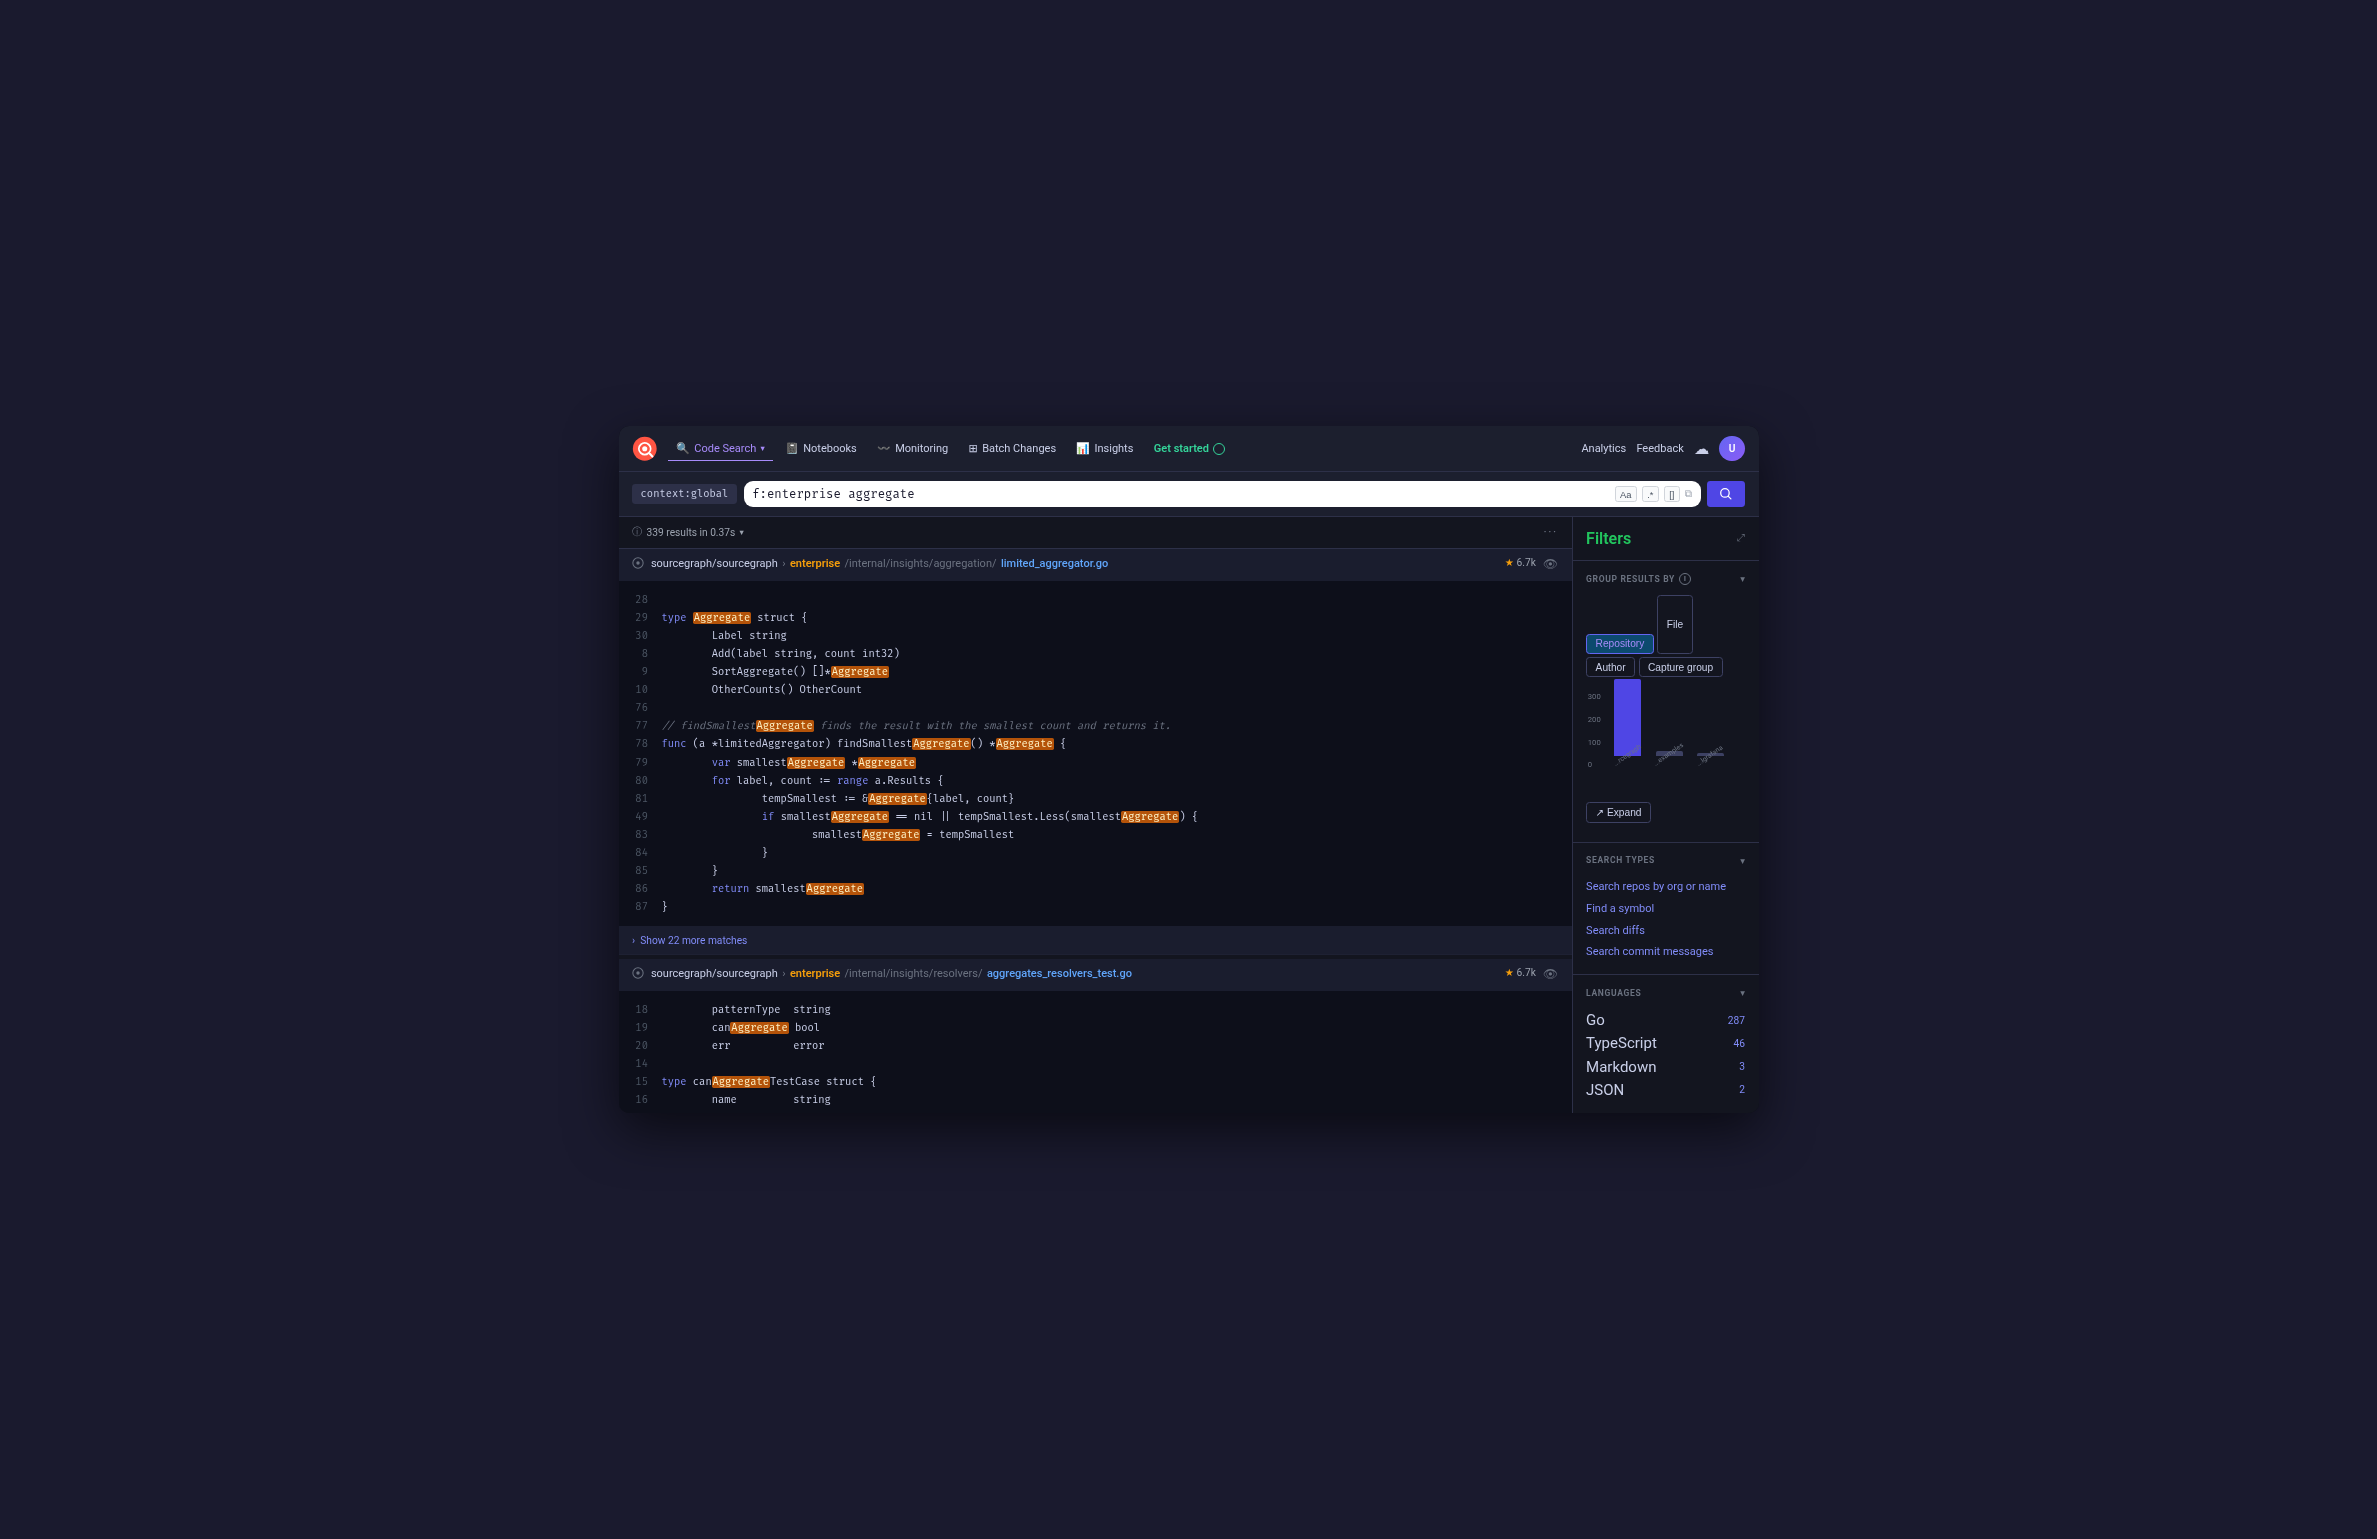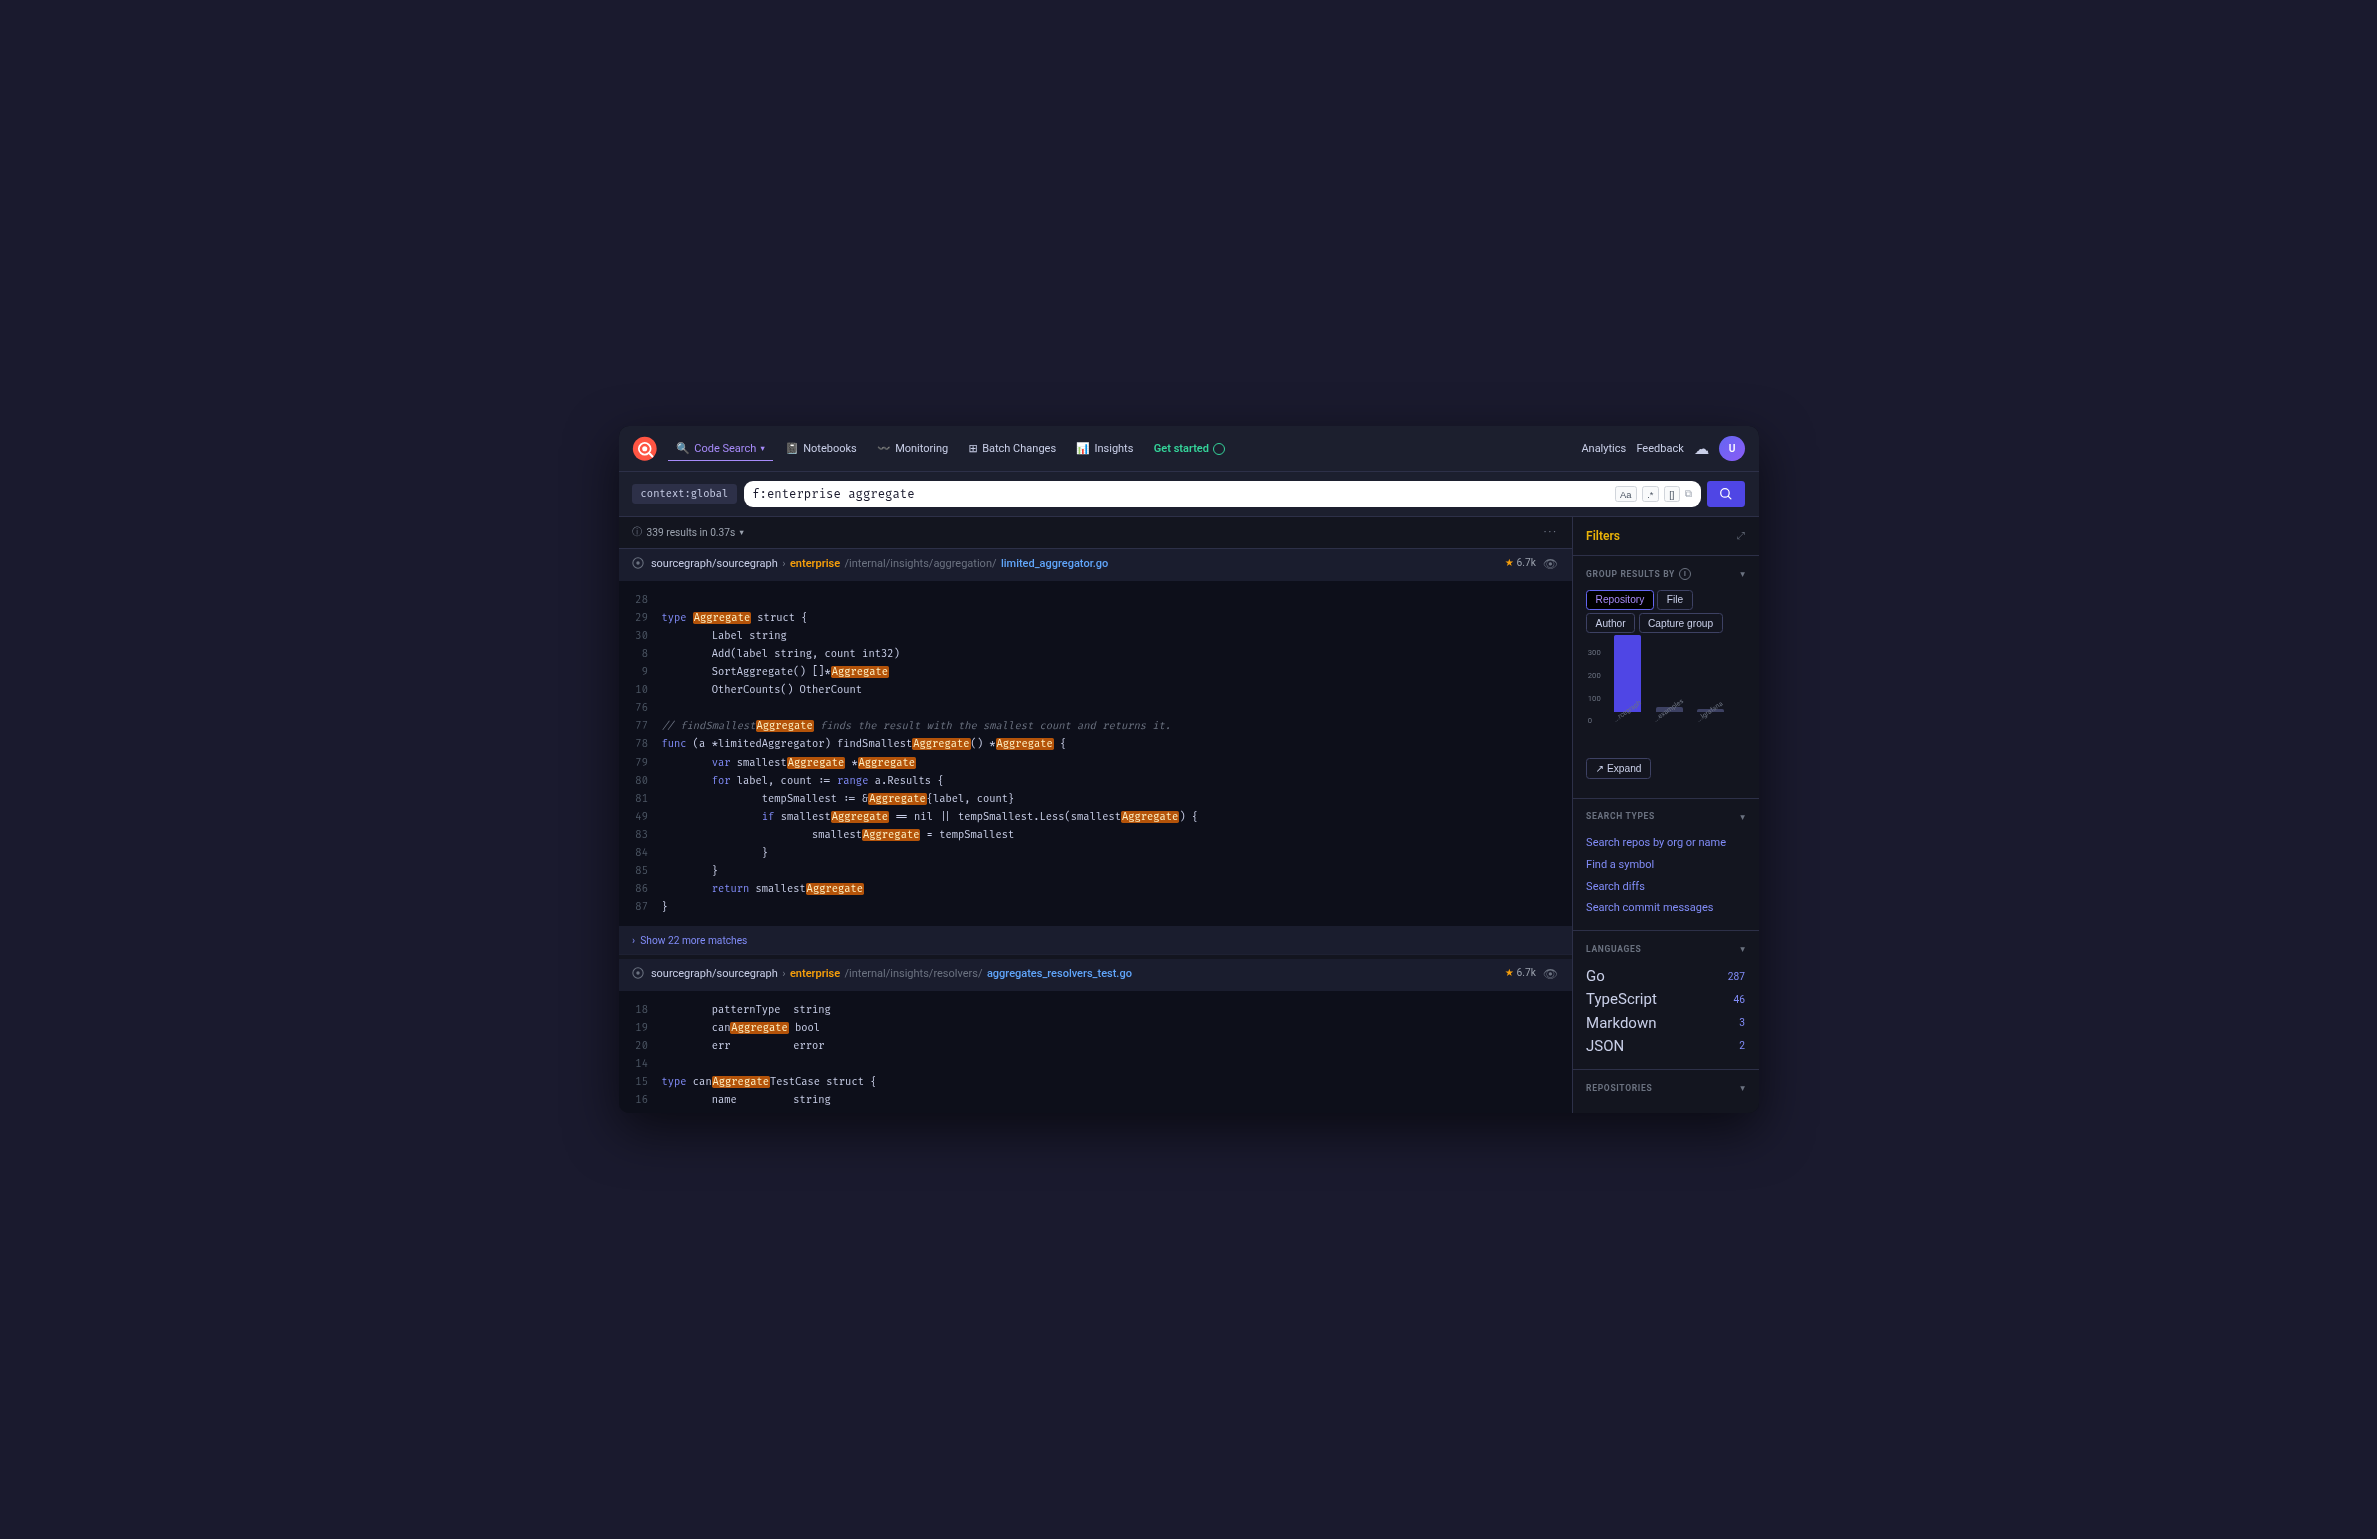--- a/index.html
+++ b/index.html
@@ -270,23 +270,23 @@
     .filters-panel::-webkit-scrollbar { width: 3.4px; }
     .filters-panel::-webkit-scrollbar-thumb { background: #3d4163; border-radius: 2.6px; }
     .filters-header {
       display: flex;
       align-items: center;
       justify-content: space-between;
       padding: 12px 13.6px;
       border-bottom: 0.9px solid #2d3048;
     }
     .filters-title {
-      font-size: 12px;
+      font-size: 16px;
       font-weight: 600;
-      color: #eab308;
+      color: #22c55e;
     }
     .collapse-icon { color: #6b7280; cursor: pointer; font-size: 10.2px; }
     .filter-section {
       padding: 12px 13.6px;
       border-bottom: 0.9px solid #2d3048;
     }
     .filter-section-header {
       display: flex;
       align-items: center;
       justify-content: space-between;
@@ -311,23 +311,24 @@
     .group-btn {
       padding: 3.4px 8.5px;
       border-radius: 3.4px;
       font-size: 10.2px;
       cursor: pointer;
       border: 0.9px solid #3d4163;
       background: transparent;
       color: #c9cfe8;
     }
     .group-btn.active {
-      background: #000000;
+      background: #0c4a6e;
       border-color: #6366f1;
       color: #a78bfa;
+      margin-top: 39px;
     }
     
     .bar-chart {
       padding: 6.8px 0;
     }
     .expand-btn {
       display: flex;
       align-items: center;
       gap: 4.3px;
       background: transparent;

